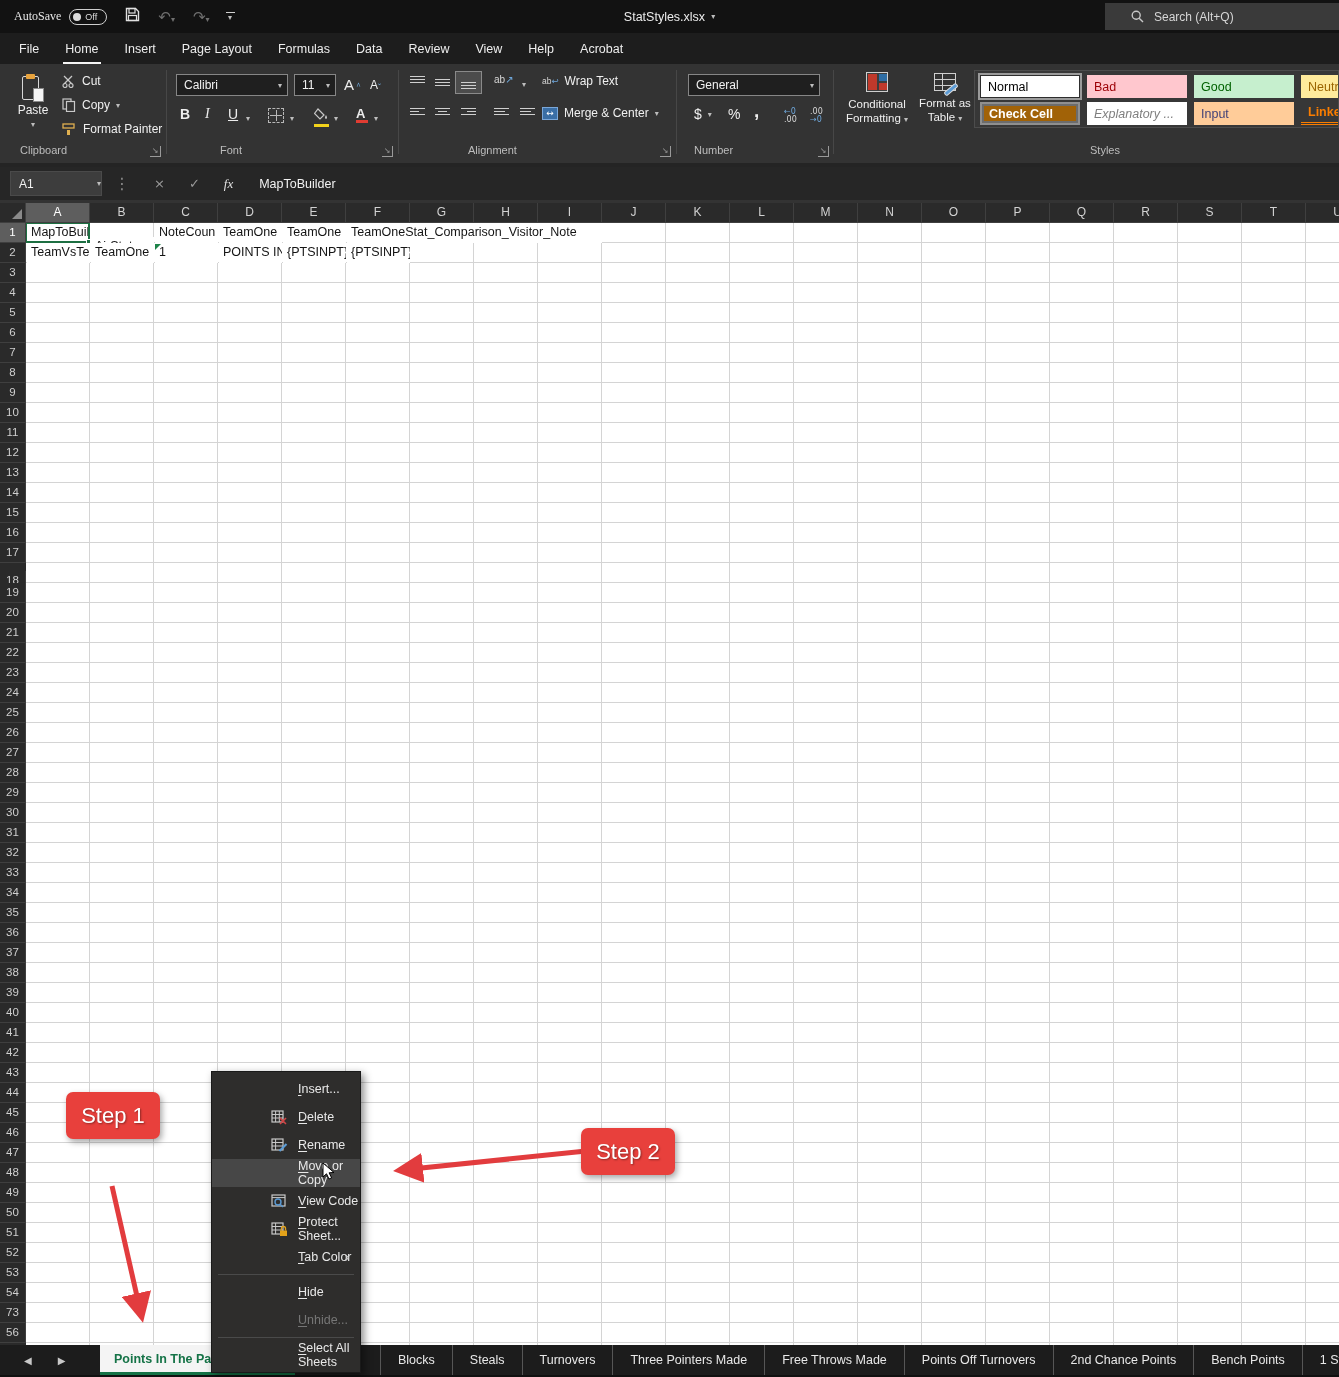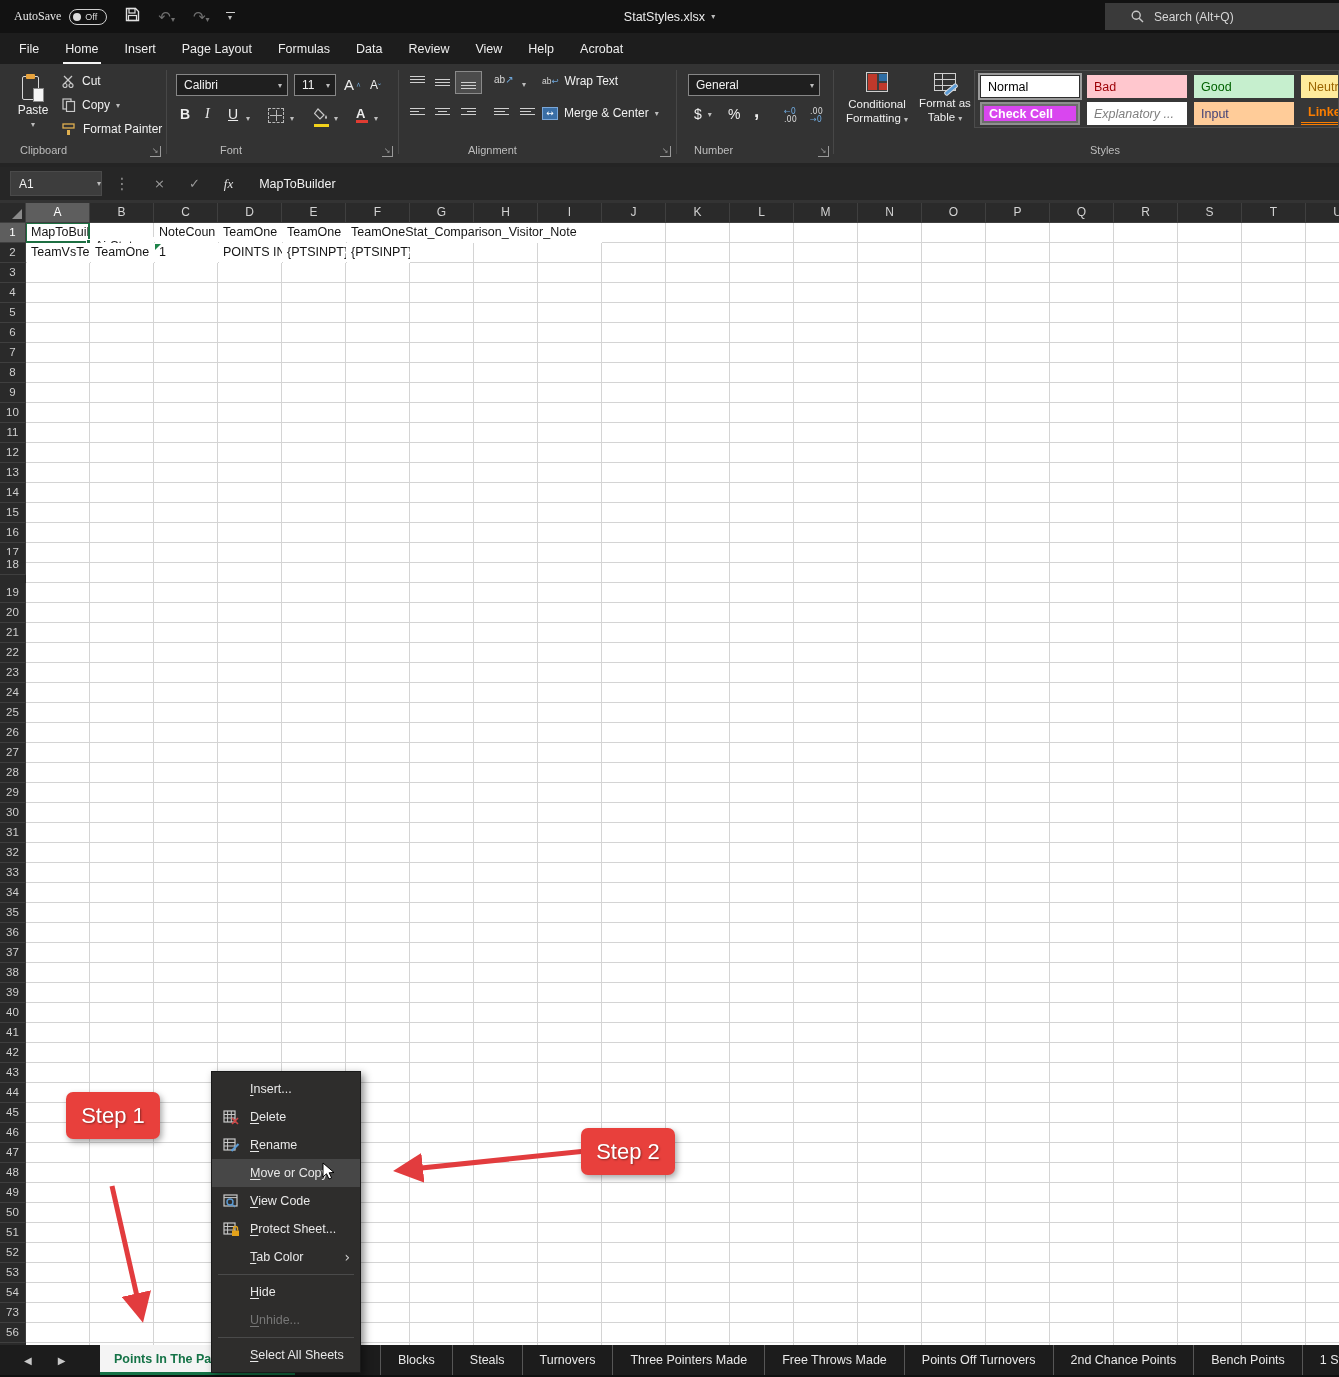--- a/index.html
+++ b/index.html
@@ -103,21 +103,21 @@
   
   #tabbar { left:0; top:1345px; width:1339px; height:30px; background:#1c1c1c; display:flex; align-items:stretch; }
   #tab-nav { width:100px; display:flex; align-items:center; gap:26px; padding-left:24px; font-family:"DejaVu Sans",sans-serif; font-size:10px; color:#c8c8c8; flex:none; }
   .sheet-tab { display:flex; align-items:center; justify-content:center; font-size:12.5px; color:#e8e8e8; padding:0 17px; white-space:nowrap; border-right:1px solid #565656; flex:none; }
   .sheet-tab.active { background:#f4f4f4; color:#157347; font-weight:bold; border-bottom:3px solid #157347; border-right:none; justify-content:flex-start; padding-left:14px; overflow:hidden; }
   .sheet-tab.w2 { width:86px; overflow:hidden; }
   #bottom-strip { left:0; top:1375px; width:1339px; height:2px; background:#101010; }
 
   
   #context-menu { left:211px; top:1071px; width:150px; background:#2e2d2c; border:1px solid #1a1a1a; box-shadow:3px 3px 8px rgba(0,0,0,.45); z-index:50; padding:3px 0; }
-  .mi { height:28px; display:flex; align-items:center; font-size:12.5px; color:#e8e8e8; position:relative; }
+  .mi { height:28px; display:flex; align-items:center; font-size:12.5px; color:#e8e8e8; position:relative;padding-left:48px; }
   .mi .gutter { width:38px; flex:none; display:flex; justify-content:center; }
   .mi.hl { background:#474747; }
   .mi.disabled { color:#767676; }
   .mi .sub { position:absolute; right:10px; font-size:14px; color:#cfcfcf; font-family:"DejaVu Sans",sans-serif; }
   .menu-sep { height:1px; background:#4a4a4a; margin:3px 6px; }
   .mi u { text-decoration:underline; text-underline-offset:2px; }
 
   
   .step-badge { position:absolute; width:94px; height:47px; background:#e8403c; border-radius:7px; box-shadow:2px 3px 6px rgba(0,0,0,.35); display:flex; align-items:center; justify-content:center; color:#fff; font-size:22px; text-shadow:1px 1px 2px rgba(0,0,0,.4); z-index:55; }
   #overlay-arrows { position:absolute; left:0; top:0; z-index:45; pointer-events:none; }
@@ -355,21 +355,21 @@
       <i class="abs" style="left:7px;top:0;width:1px;height:100%;background:#cfcfcf;"></i>
       <i class="brush"></i>
     </span>
     <span class="cap"><span>Format as Table</span> <span class="chev">▾</span></span>
   </div>
   <div id="style-gallery">
       <div class="chip chip-normal" style="left: 5px; top: 4px; background: rgb(255, 255, 255); color: rgb(0, 0, 0);">Normal</div>
       <div class="chip" style="left: 112px; top: 4px; background: rgb(255, 199, 206); color: rgb(156, 0, 6);">Bad</div>
       <div class="chip" style="left: 219px; top: 4px; background: rgb(198, 239, 206); color: rgb(0, 97, 0);">Good</div>
       <div class="chip" style="left: 326px; top: 4px; background: rgb(255, 235, 156); color: rgb(156, 101, 0);">Neutral</div>
-      <div class="chip chip-check" style="left: 5px; top: 31px; background: #d946ef; color: rgb(255, 255, 255);">Check Cell</div>
+      <div class="chip chip-check" style="left: 5px; top: 31px; background: #a16207; color: rgb(255, 255, 255);">Check Cell</div>
       <div class="chip chip-italic" style="left: 112px; top: 31px; background: rgb(255, 255, 255); color: rgb(127, 127, 127);">Explanatory ...</div>
       <div class="chip" style="left: 219px; top: 31px; background: rgb(255, 204, 153); color: rgb(63, 63, 118);">Input</div>
       <div class="chip chip-linked" style="left: 326px; top: 31px; background: transparent; color: rgb(250, 125, 0);">Linked</div>
     </div>
   <div class="grp-label" style="left:1090px;width:120px;">Styles</div>
 </div>
 <div id="ribbon-edge" class="abs"></div>
 
 <div id="formulabar" class="abs">
   <div id="name-box">
@@ -439,21 +439,21 @@
       <div class="rowhead" style="top: 160px;">8</div>
       <div class="rowhead" style="top: 180px;">9</div>
       <div class="rowhead" style="top: 200px;">10</div>
       <div class="rowhead" style="top: 220px;">11</div>
       <div class="rowhead" style="top: 240px;">12</div>
       <div class="rowhead" style="top: 260px;">13</div>
       <div class="rowhead" style="top: 280px;">14</div>
       <div class="rowhead" style="top: 300px;">15</div>
       <div class="rowhead" style="top: 320px;">16</div>
       <div class="rowhead" style="top: 340px;">17</div>
-      <div class="rowhead" style="top: 352px;">18</div>
+      <div class="rowhead" style="top: 368px;">18</div>
       <div class="rowhead" style="top: 380px;">19</div>
       <div class="rowhead" style="top: 400px;">20</div>
       <div class="rowhead" style="top: 420px;">21</div>
       <div class="rowhead" style="top: 440px;">22</div>
       <div class="rowhead" style="top: 460px;">23</div>
       <div class="rowhead" style="top: 480px;">24</div>
       <div class="rowhead" style="top: 500px;">25</div>
       <div class="rowhead" style="top: 520px;">26</div>
       <div class="rowhead" style="top: 540px;">27</div>
       <div class="rowhead" style="top: 560px;">28</div>

